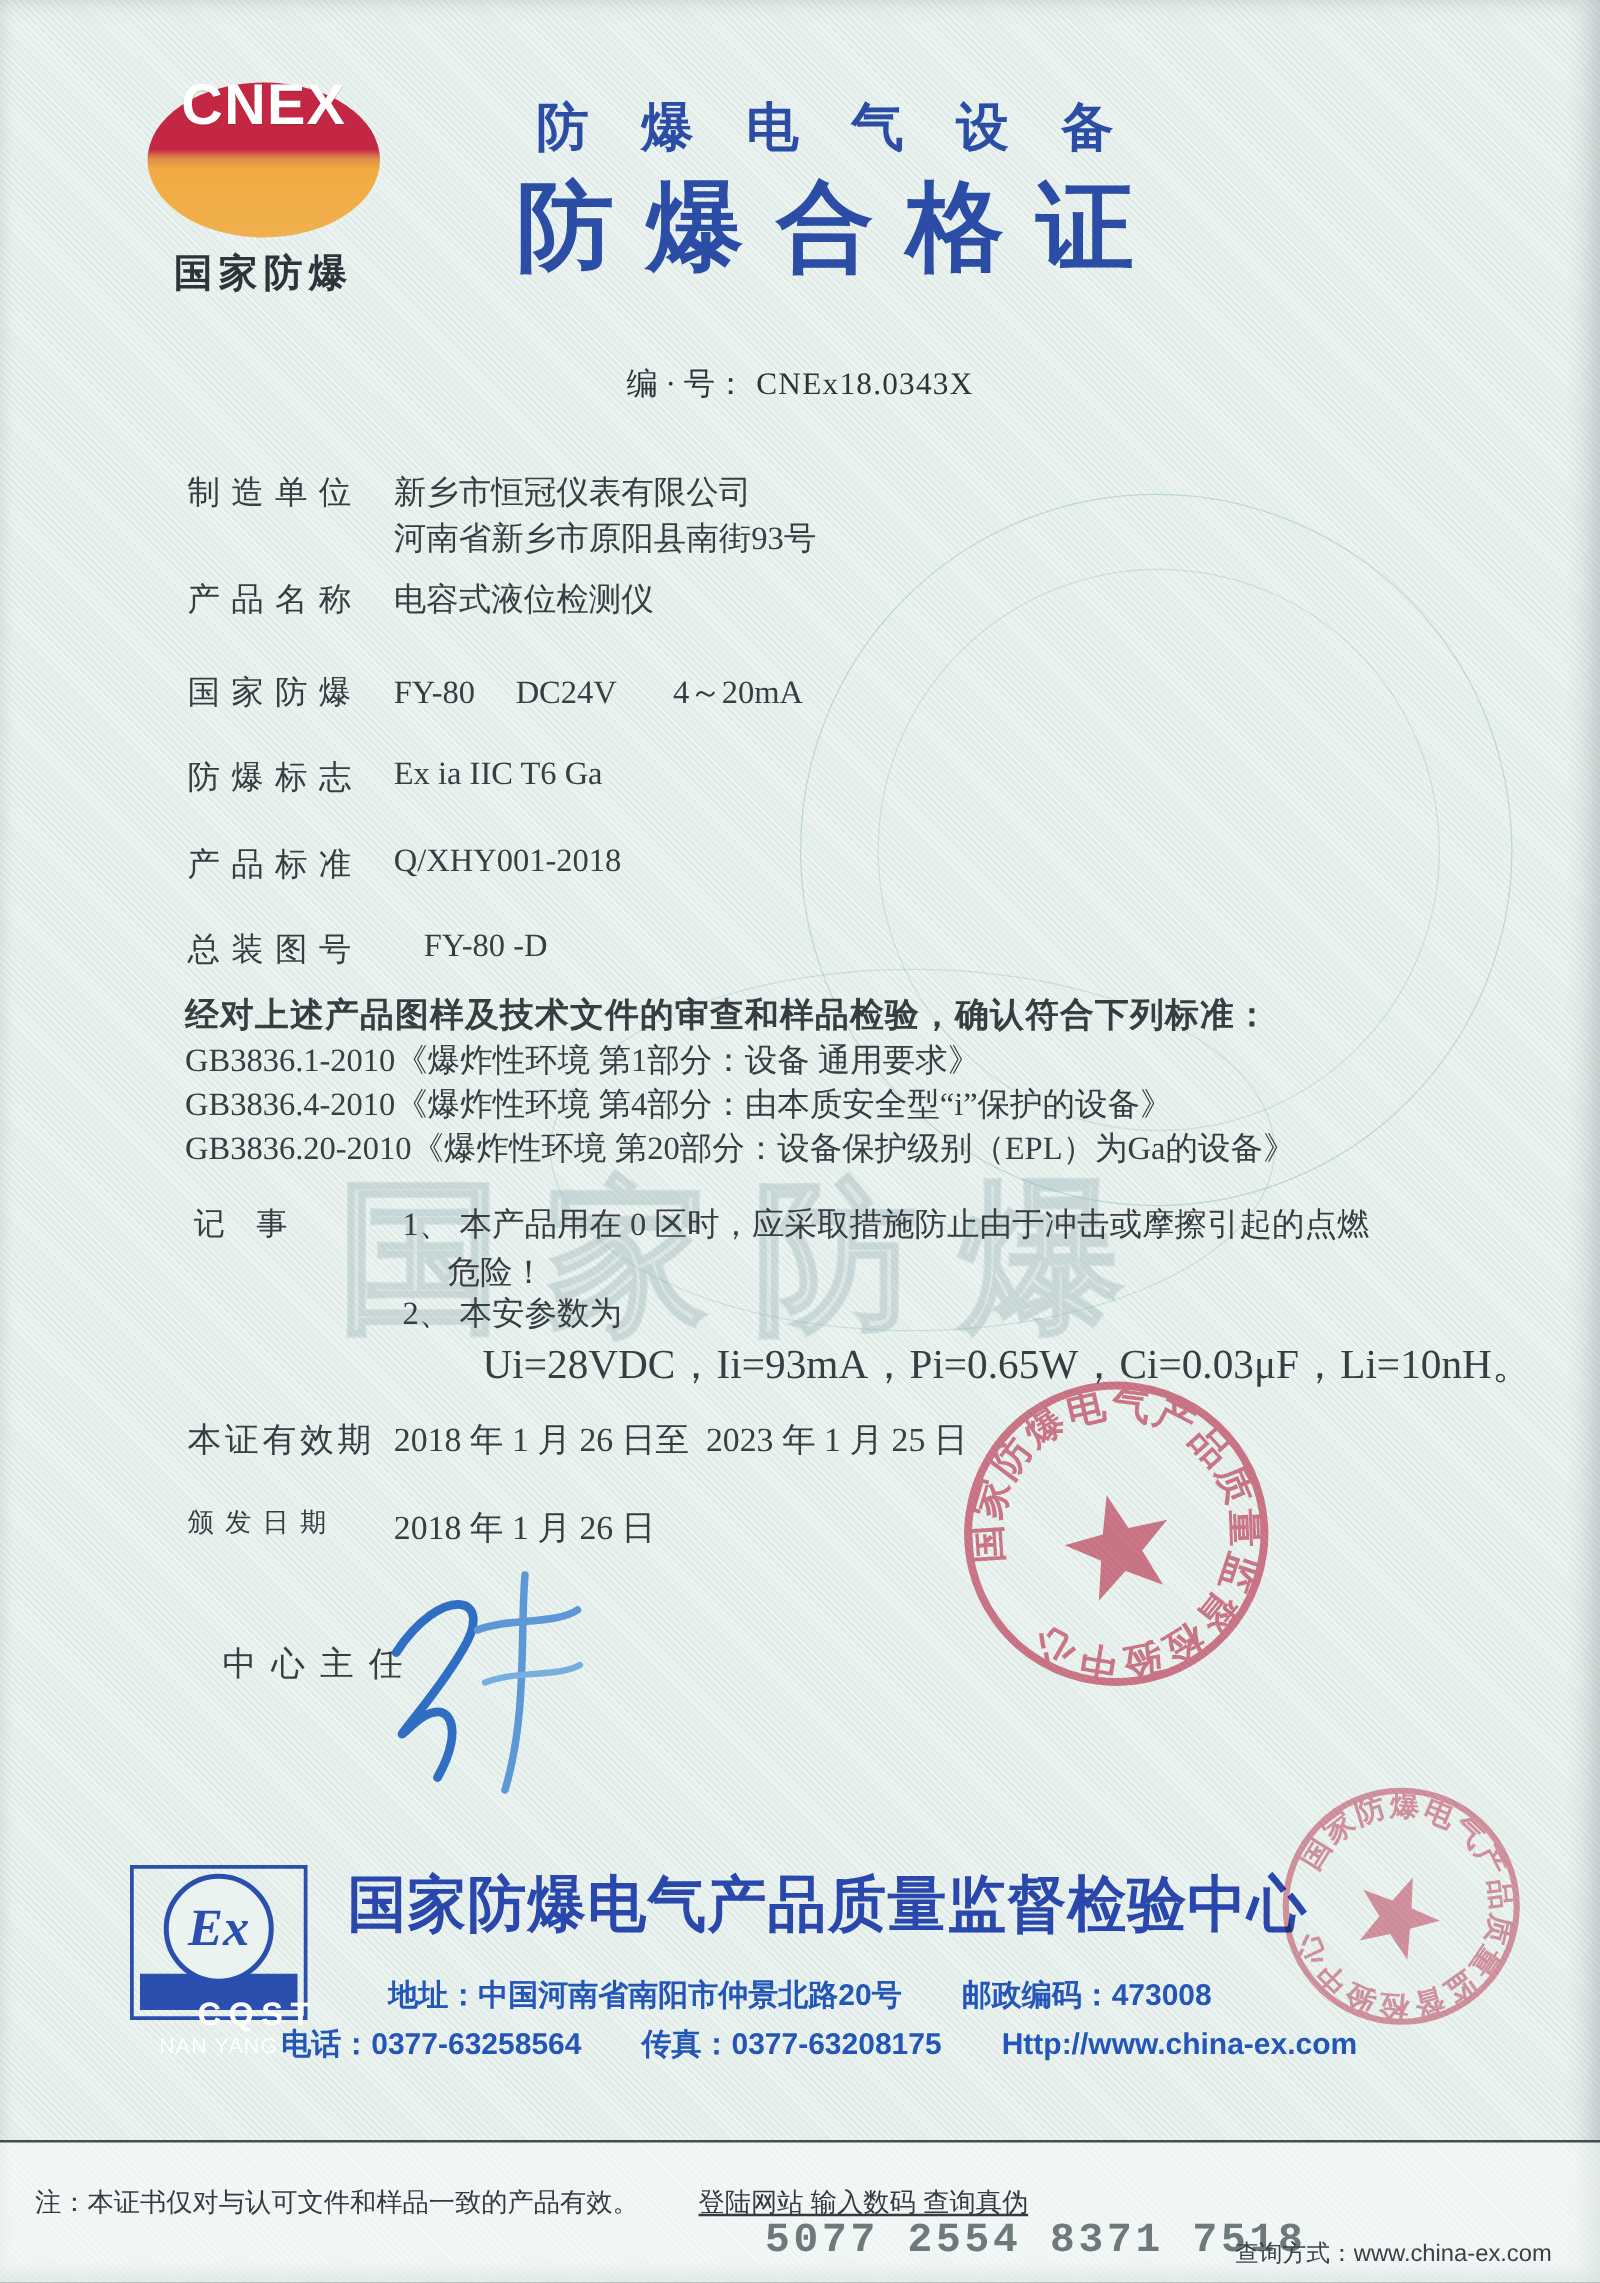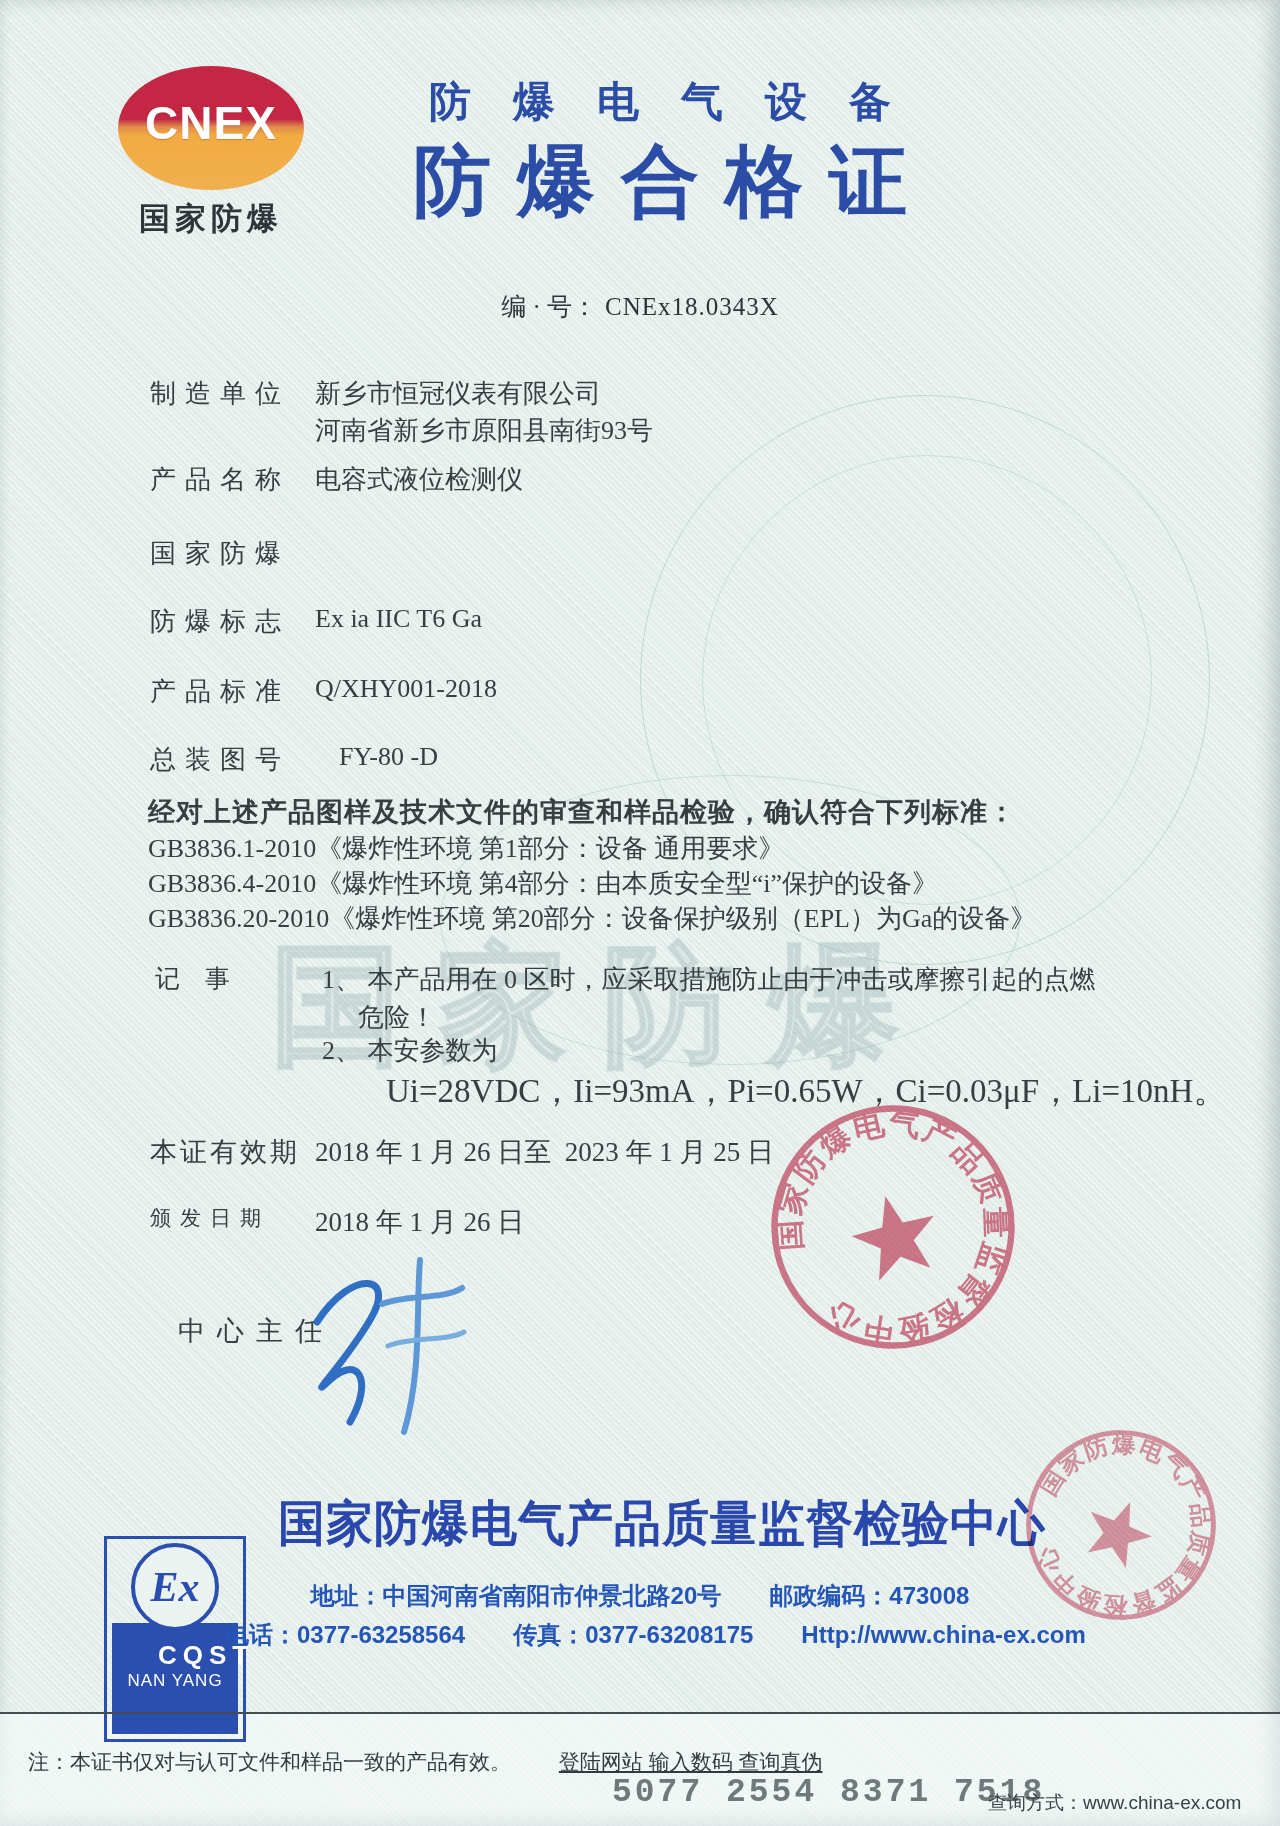--- a/index.html
+++ b/index.html
@@ -23,21 +23,21 @@
   }
   .arc { border-radius:50%; z-index:0; }
   .arc1 { left:640px; top:395px; width:570px; height:570px; border:1px solid rgba(128,186,180,0.42); }
   .arc2 { left:702px; top:455px; width:450px; height:450px; border:1px solid rgba(128,186,180,0.30); }
   .arc3 { left:440px; top:775px; width:580px; height:290px; border:1px solid rgba(128,186,180,0.32); }
 
   
   .cnex-oval {
     left:118px; top:66px; width:186px; height:124px; border-radius:50%;
     background:linear-gradient(#c32744 0%, #c32744 43%, #e08a4b 49%, #f2ab41 56%, #f0b04f 100%);
-    display:flex; align-items:center; justify-content:center; z-index:1;
+    display:flex; justify-content:center; z-index:1;
   }
   .cnex-brand {
     color:#fff; font-family:"Liberation Sans", sans-serif; font-weight:bold;
     font-size:46px; letter-spacing:1px; margin-top:-10px; text-shadow:0 1px 1px rgba(120,30,30,0.3);
   }
   .logo-caption { left:112px; top:198px; width:198px; text-align:center; font-size:31px; letter-spacing:5px; color:#2f343a; font-weight:bold; font-family:"Liberation Sans",sans-serif; }
   .subtitle { left:300px; top:74px; width:720px; text-align:center; font-size:42px; font-weight:bold; color:#2b4da6; letter-spacing:42px; text-indent:42px; font-family:"Liberation Sans",sans-serif; white-space:nowrap; }
   .big-title { left:280px; top:130px; width:760px; text-align:center; font-size:78px; font-weight:bold; color:#2b4da6; letter-spacing:26px; text-indent:26px; font-family:"Liberation Sans",sans-serif; white-space:nowrap; }
   .cert-line { left:380px; top:290px; width:520px; text-align:center; font-size:25px; color:#2e3338; white-space:nowrap; }
   .cert-line .val { margin-left:8px; letter-spacing:1px; }
@@ -50,21 +50,21 @@
 
   .notes-num  { font-size:26px; }
   .sig-label  { left:178px; top:1313px; font-size:27px; letter-spacing:12px; white-space:nowrap; }
 
   .signature { left:292px; top:1252px; width:215px; height:195px; z-index:2; }
   .stamp { z-index:3; mix-blend-mode:multiply; }
   .stamp1 { left:766px; top:1100px; width:254px; height:254px; transform:rotate(-14deg); opacity:0.82; }
   .stamp2 { left:1022px; top:1426px; width:198px; height:198px; transform:rotate(22deg); opacity:0.68; }
 
   
-  .ex-box { left:104px; top:1536px; width:142px; height:206px; border:3px solid #2a4fae; z-index:1; }
+  .ex-box { left:104px; top:1492px; width:142px; height:124px; border:3px solid #2a4fae; z-index:1; }
   .ex-circle {
     position:absolute; left:50%; top:4px; transform:translateX(-50%);
     width:88px; height:88px; border-radius:50%; border:4px solid #2a4fae; background:#eaf3f0;
     display:flex; align-items:center; justify-content:center; z-index:2;
   }
   .ex-circle span { font-size:42px; font-weight:bold; font-style:italic; color:#2a4fae; }
   .ex-blue {
     position:absolute; left:5px; right:5px; bottom:5px; top:84px; background:#2a4fae;
     text-align:center; color:#fff; font-family:"Liberation Sans",sans-serif; z-index:1;
   }
@@ -108,20 +108,21 @@
   </div>
 
   <div class="abs flabel z1" style="top:376px;">制造单位</div>
   <div class="abs fvalue z1" style="top:376px;">新乡市恒冠仪表有限公司</div>
   <div class="abs fvalue z1" style="top:413px;">河南省新乡市原阳县南街93号</div>
 
   <div class="abs flabel z1" style="top:462px;">产品名称</div>
   <div class="abs fvalue z1" style="top:462px;">电容式液位检测仪</div>
 
   <div class="abs flabel z1" style="top:536px;">国家防爆</div>
+  <div class="abs fvalue z1" style="top:536px;">FY-80     DC24V       4～20mA</div>
 
   <div class="abs flabel z1" style="top:604px;">防爆标志</div>
   <div class="abs fvalue z1" style="top:604px;">Ex ia IIC T6 Ga</div>
 
   <div class="abs flabel z1" style="top:674px;">产品标准</div>
   <div class="abs fvalue z1" style="top:674px;">Q/XHY001-2018</div>
 
   <div class="abs flabel z1" style="top:742px;">总装图号</div>
   <div class="abs fvalue z1" style="top:742px;margin-left:24px;">FY-80 -D</div>
 

